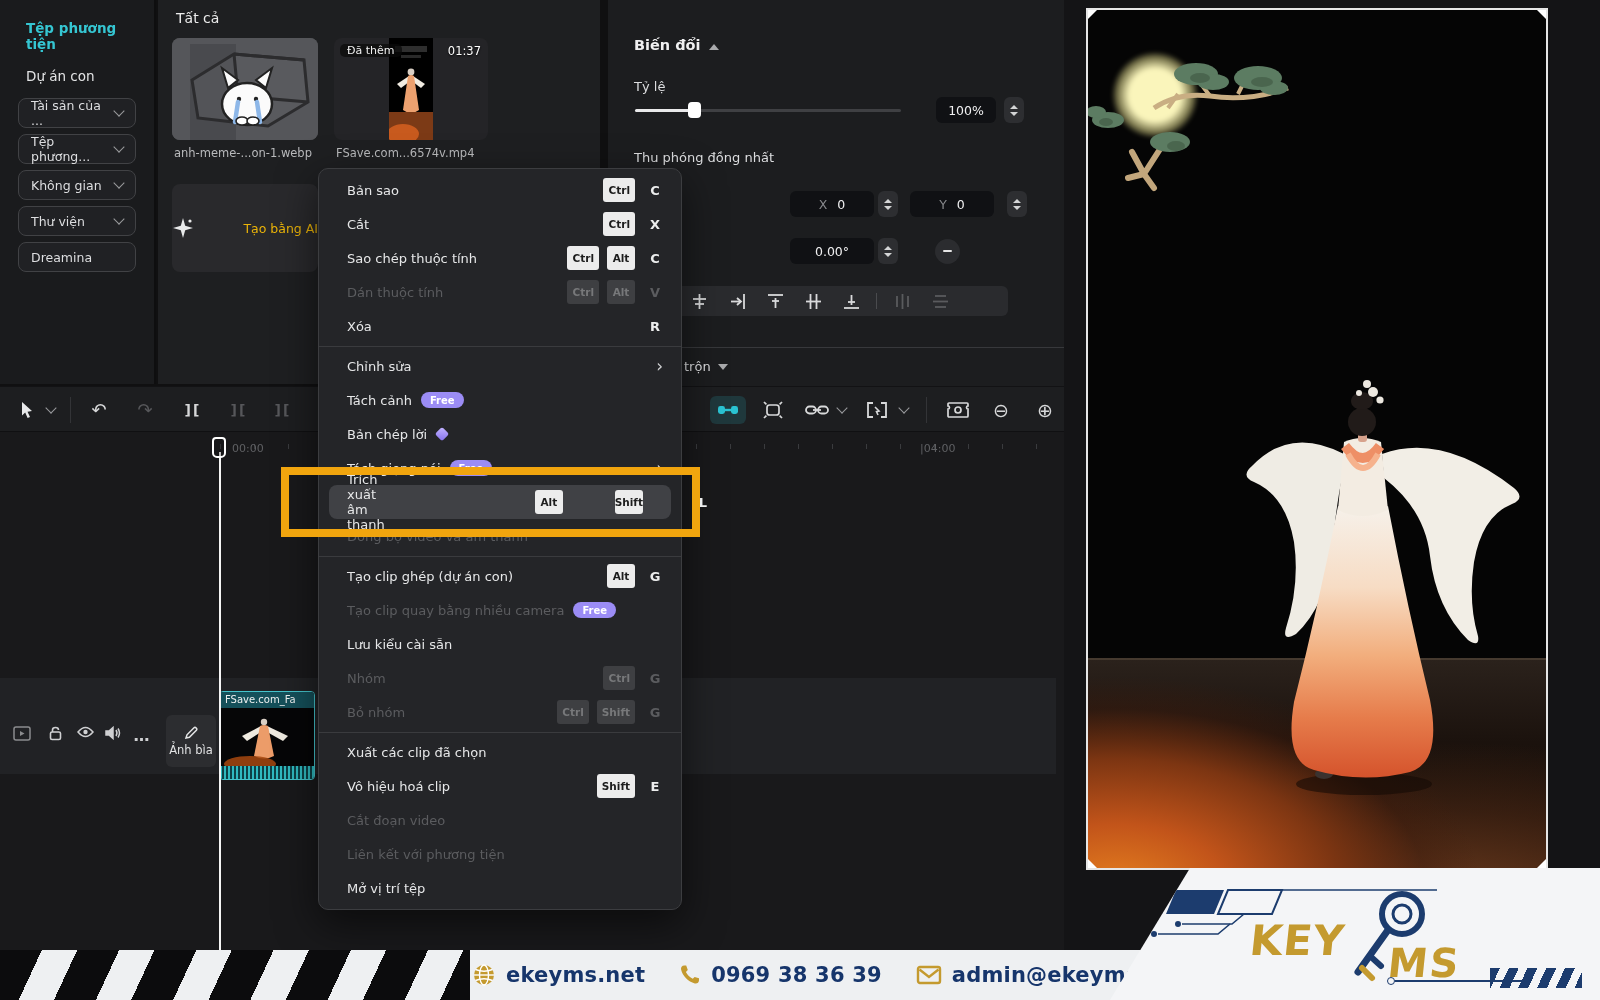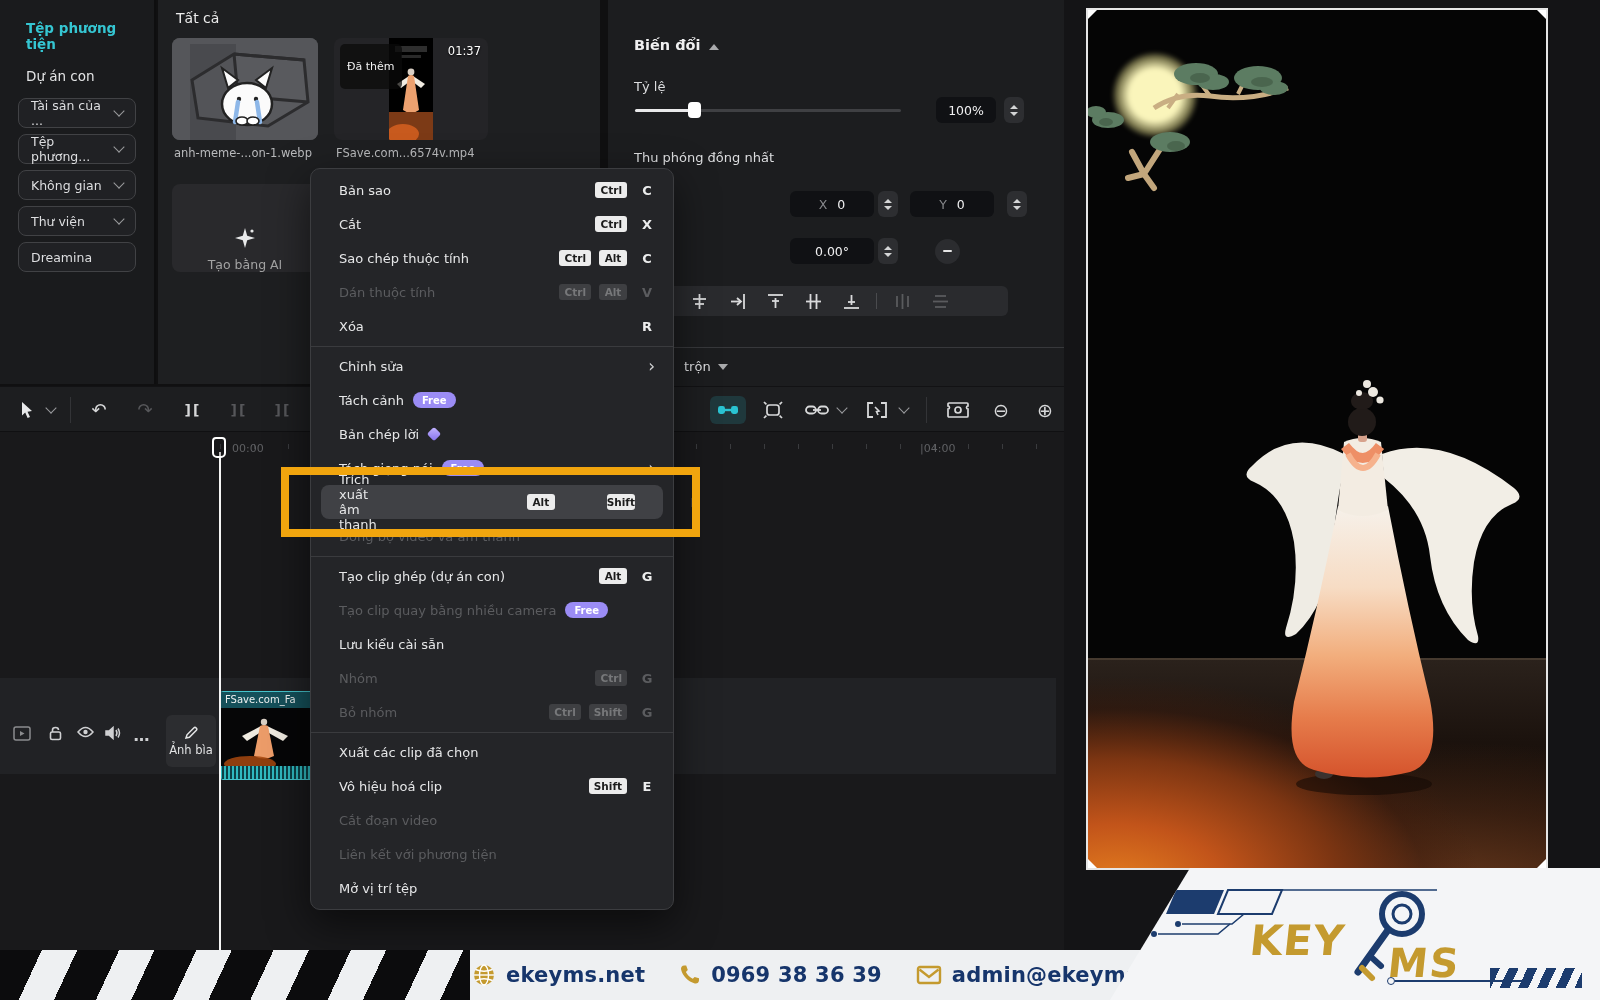--- a/index.html
+++ b/index.html
@@ -10,23 +10,23 @@
   .app{position:absolute;left:0;top:0;width:1064px;height:950px;background:#101011;}
   .sidebar{position:absolute;left:0;top:0;width:156px;height:384px;background:#1a1b1d;border-right:2px solid #0e0e0f;padding-top:12px;}
   .sb-link{padding:8px 14px 8px 26px;font-size:13.5px;color:#e3e4e5;cursor:pointer;}
   .sb-link.active{color:#35c6d2;font-weight:bold;}
   .sb-btn{margin:6px 18px;height:30px;border:1px solid #414245;border-radius:8px;display:flex;align-items:center;justify-content:space-between;padding:0 12px;color:#dddee0;font-size:12.5px;cursor:pointer;background:#202124;}
   .chev{width:8px;height:8px;border-right:1.6px solid #9a9b9d;border-bottom:1.6px solid #9a9b9d;transform:rotate(45deg);margin-top:-4px;flex:0 0 auto;}
   .media{position:absolute;left:158px;top:0;width:442px;height:384px;background:#1e1f21;}
   .media-filter{position:absolute;left:18px;top:10px;font-size:14px;color:#ececec;}
   .thumb{position:absolute;border-radius:8px;overflow:hidden;background:#4e4f52;}
   .thumb-label{position:absolute;font-size:11.5px;color:#b9babc;white-space:nowrap;overflow:hidden;}
-  .badge-added{position:absolute;left:6px;top:6px;background:rgba(10,10,10,.72);color:#f0f0f0;font-size:11px;padding:16px 7px;border-radius:5px;}
+  .badge-added{position:absolute;left:6px;top:6px;background:rgba(10,10,10,.72);color:#f0f0f0;font-size:11px;padding:0 7px;border-radius:5px;}
   .thumb-dur{position:absolute;right:7px;top:6px;color:#fff;font-size:11.5px;text-shadow:0 1px 2px #000;}
-  .ai-tile{position:absolute;left:14px;top:184px;width:146px;height:88px;background:#29292c;border-radius:8px;display:flex;flex-direction:column;align-items:center;justify-content:flex-end;gap:8px;color:#a3a3a3;font-size:12.5px;cursor:pointer;}
+  .ai-tile{position:absolute;left:14px;top:184px;width:146px;height:88px;background:#29292c;border-radius:8px;display:flex;flex-direction:row;align-items:center;justify-content:space-between;gap:8px;color:#eab308;font-size:12.5px;cursor:pointer;}
 
   
   .props{position:absolute;left:608px;top:0;width:456px;height:386px;background:#1c1d1f;}
   .props .row-label{position:absolute;color:#dcdddf;font-size:13px;}
   .sec-title{position:absolute;left:26px;top:37px;color:#f0f0f1;font-size:14.5px;font-weight:bold;}
   .tri-up{display:inline-block;width:0;height:0;border-left:5px solid transparent;border-right:5px solid transparent;border-bottom:6px solid #a9aaac;margin-left:8px;}
   .tri-down{display:inline-block;width:0;height:0;border-left:5px solid transparent;border-right:5px solid transparent;border-top:6px solid #a9aaac;margin-left:7px;}
   .slider-track{position:absolute;height:3px;background:#3f4043;border-radius:2px;}
   .slider-fill{position:absolute;height:3px;background:#e9e9ea;border-radius:2px;}
   .slider-handle{position:absolute;width:13px;height:16px;background:#fff;border-radius:4px;cursor:pointer;}
@@ -61,27 +61,27 @@
   .playhead-line{position:absolute;left:219px;top:20px;width:1.6px;height:498px;background:#f5f5f5;z-index:5;}
   .playhead-head{position:absolute;left:212px;top:5px;width:14px;height:21px;border:2px solid #fff;border-radius:4px 4px 5px 5px;background:rgba(20,20,20,.25);z-index:6;cursor:grab;}
   .trackband{position:absolute;left:0;top:246px;width:1056px;height:96px;background:#212225;}
   .trk-ic{position:absolute;top:294px;cursor:pointer;display:flex;align-items:center;justify-content:center;}
   .cover-btn{position:absolute;left:166px;top:283px;width:50px;height:52px;background:#2c2d30;border-radius:6px;display:flex;flex-direction:column;align-items:center;justify-content:center;gap:3px;color:#e2e3e4;font-size:11.5px;cursor:pointer;}
   .clip{position:absolute;left:219px;top:259px;width:96px;height:89px;border:1.5px solid #45c4cc;border-radius:4px;overflow:hidden;background:#060607;cursor:pointer;}
   .clip-head{height:16px;background:#15505a;color:#eef0f0;font-size:10px;line-height:16px;padding:0 5px;white-space:nowrap;overflow:hidden;}
   .clip-wave{position:absolute;left:0;bottom:0;width:100%;height:13px;background:repeating-linear-gradient(90deg,#2fb9bf 0 2px,#0d4046 2px 4px);}
 
   
-  .menu{position:absolute;left:310px;top:168px;width:364px;background:#242528;border:1px solid #3c3d40;border-radius:10px;box-shadow:0 14px 40px rgba(0,0,0,.55);z-index:30;padding:4px 0;}
+  .menu{position:absolute;left:318px;top:168px;width:364px;background:#242528;border:1px solid #3c3d40;border-radius:10px;box-shadow:0 14px 40px rgba(0,0,0,.55);z-index:30;padding:4px 0;}
   .menu-row{height:34px;display:flex;align-items:center;padding:0 18px 0 28px;color:#e6e7e8;font-size:13px;cursor:pointer;position:relative;}
   .menu-row.dis{color:#5b5c5f;cursor:default;}
   .menu-row.hl{background:#404145;border-radius:8px;margin:0 10px;padding:0 8px 0 18px;gap:44px;}
   .menu-row .sp{flex:1;}
   .menu-div{height:1px;background:#3a3b3e;margin:2.5px 0;}
-  .kbd{min-width:28px;height:16px;background:#ececec;color:#1c1c1c;border-radius:3px;font-size:10.5px;font-weight:bold;display:inline-flex;align-items:center;justify-content:center;padding:0 5px;margin-left:8px;}
+  .kbd{min-width:28px;height:24px;background:#ececec;color:#1c1c1c;border-radius:3px;font-size:10.5px;font-weight:bold;display:inline-flex;align-items:center;justify-content:center;padding:0 5px;margin-left:8px;}
   .dis .kbd{background:#3e3f42;color:#77787a;}
   .letter{width:16px;text-align:center;font-size:13px;font-weight:bold;margin-left:12px;color:#eceded;}
   .dis .letter{color:#5b5c5f;}
   .freebadge{background:#9b8cf5;color:#fff;font-size:10px;font-weight:bold;border-radius:9px;padding:2.5px 9px;margin-left:9px;}
   .gem{width:10px;height:10px;background:linear-gradient(135deg,#c3b5ff,#8672ee);transform:rotate(45deg);border-radius:2px;margin-left:10px;}
   .subarrow{color:#cfd0d1;font-size:17px;margin-left:10px;line-height:1;}
 
   .annotation{position:absolute;left:281px;top:467px;width:419px;height:70px;border:8px solid #f1a50e;z-index:40;pointer-events:none;}
 
   

